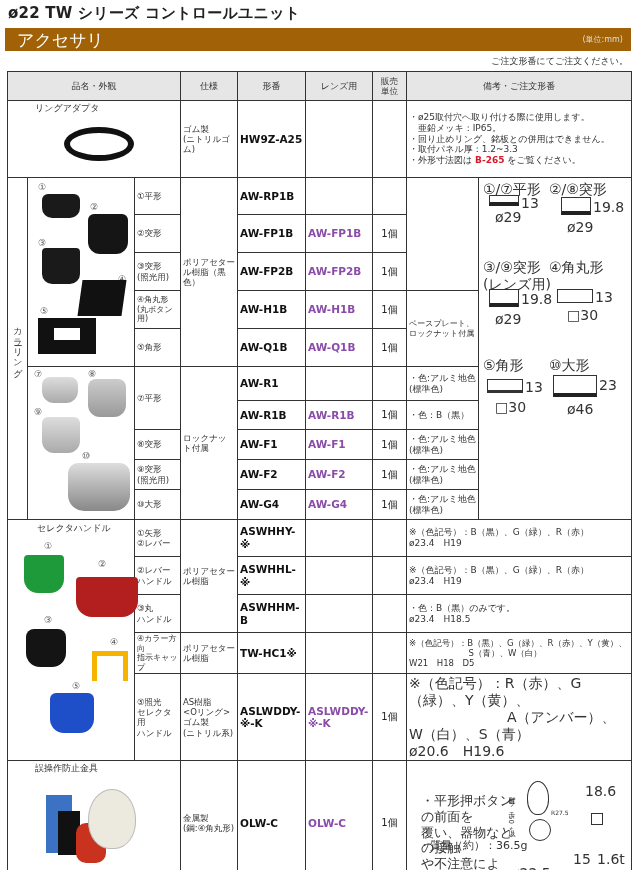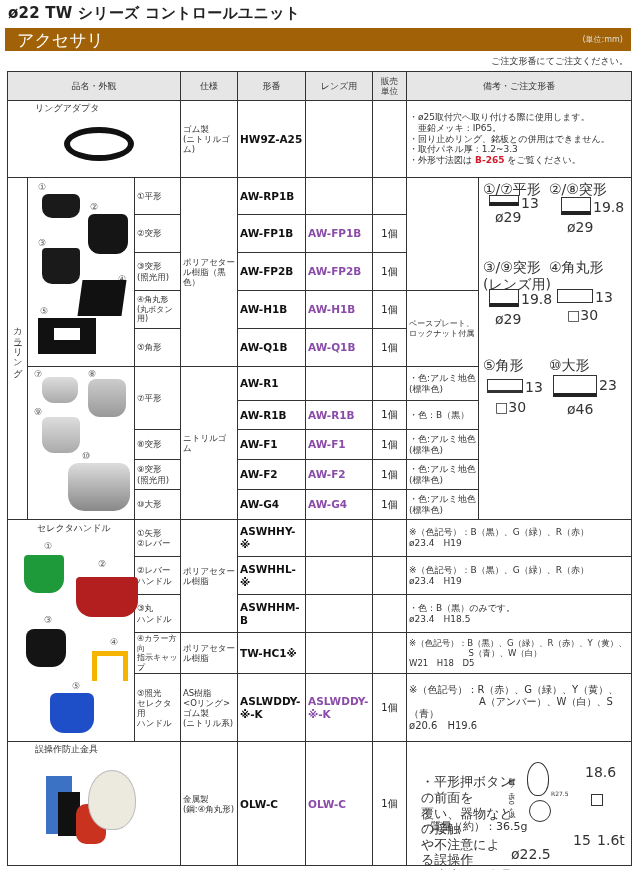--- a/index.html
+++ b/index.html
@@ -167,21 +167,21 @@
       <span class="num" style="left:6px;top:2px">⑦</span>
       <div class="shape" style="left:14px;top:10px;width:36px;height:26px;background:linear-gradient(#ddd,#aaa);border-radius:8px 8px 12px 12px;"></div>
       <span class="num" style="left:60px;top:2px">⑧</span>
       <div class="shape" style="left:60px;top:12px;width:38px;height:38px;background:linear-gradient(#ccc,#999);border-radius:8px 8px 12px 12px;"></div>
       <span class="num" style="left:6px;top:40px">⑨</span>
       <div class="shape" style="left:14px;top:50px;width:38px;height:36px;background:linear-gradient(#ddd,#aaa);border-radius:6px 6px 12px 12px;"></div>
       <span class="num" style="left:54px;top:84px">⑩</span>
       <div class="shape" style="left:40px;top:96px;width:62px;height:48px;background:linear-gradient(#ddd,#888);border-radius:10px 10px 16px 16px;"></div>
     </td>
     <td rowspan="2" class="small">⑦平形</td>
-    <td rowspan="5" class="small">ニトリルゴム</td>
+    <td rowspan="5" class="small">ロックナット付属</td>
     <td class="code">AW-R1</td>
     <td class="order"></td>
     <td class="unitc"></td>
     <td class="remark" style="white-space:pre-line">・色:アルミ地色
 (標準色)</td>
   </tr>
   <tr style="height:29px">
     <td class="code">AW-R1B</td>
     <td class="order">AW-R1B</td>
     <td class="unitc">1個</td>
@@ -273,21 +273,21 @@
 ハンドル</td>
     <td class="small" style="white-space:pre-line">AS樹脂
 &lt;Oリング&gt;
 ゴム製
 (ニトリル系)</td>
     <td class="code" style="white-space:pre-line">ASLWDDY-
 ※-K</td>
     <td class="order" style="white-space:pre-line">ASLWDDY-
 ※-K</td>
     <td class="unitc">1個</td>
-    <td colspan="2" class="remark" style="white-space:pre-wrap;font-size:10px">※（色記号）：R（赤）、G（緑）、Y（黄）、
+    <td colspan="2" class="remark" style="white-space:pre-wrap;font-size:14px">※（色記号）：R（赤）、G（緑）、Y（黄）、
 　　　　　　　A（アンバー）、W（白）、S（青）
 ø20.6　H19.6</td>
   </tr>
 
   <tr style="height:124px">
     <td colspan="3" class="imgcell">
       <span class="lbl">誤操作防止金具</span>
       <div class="shape" style="left:38px;top:28px;width:92px;height:84px;">
         <div style="position:absolute;left:0;top:6px;width:26px;height:58px;background:#3b72c4;"></div>
         <div style="position:absolute;left:12px;top:22px;width:22px;height:44px;background:#111;"></div>

